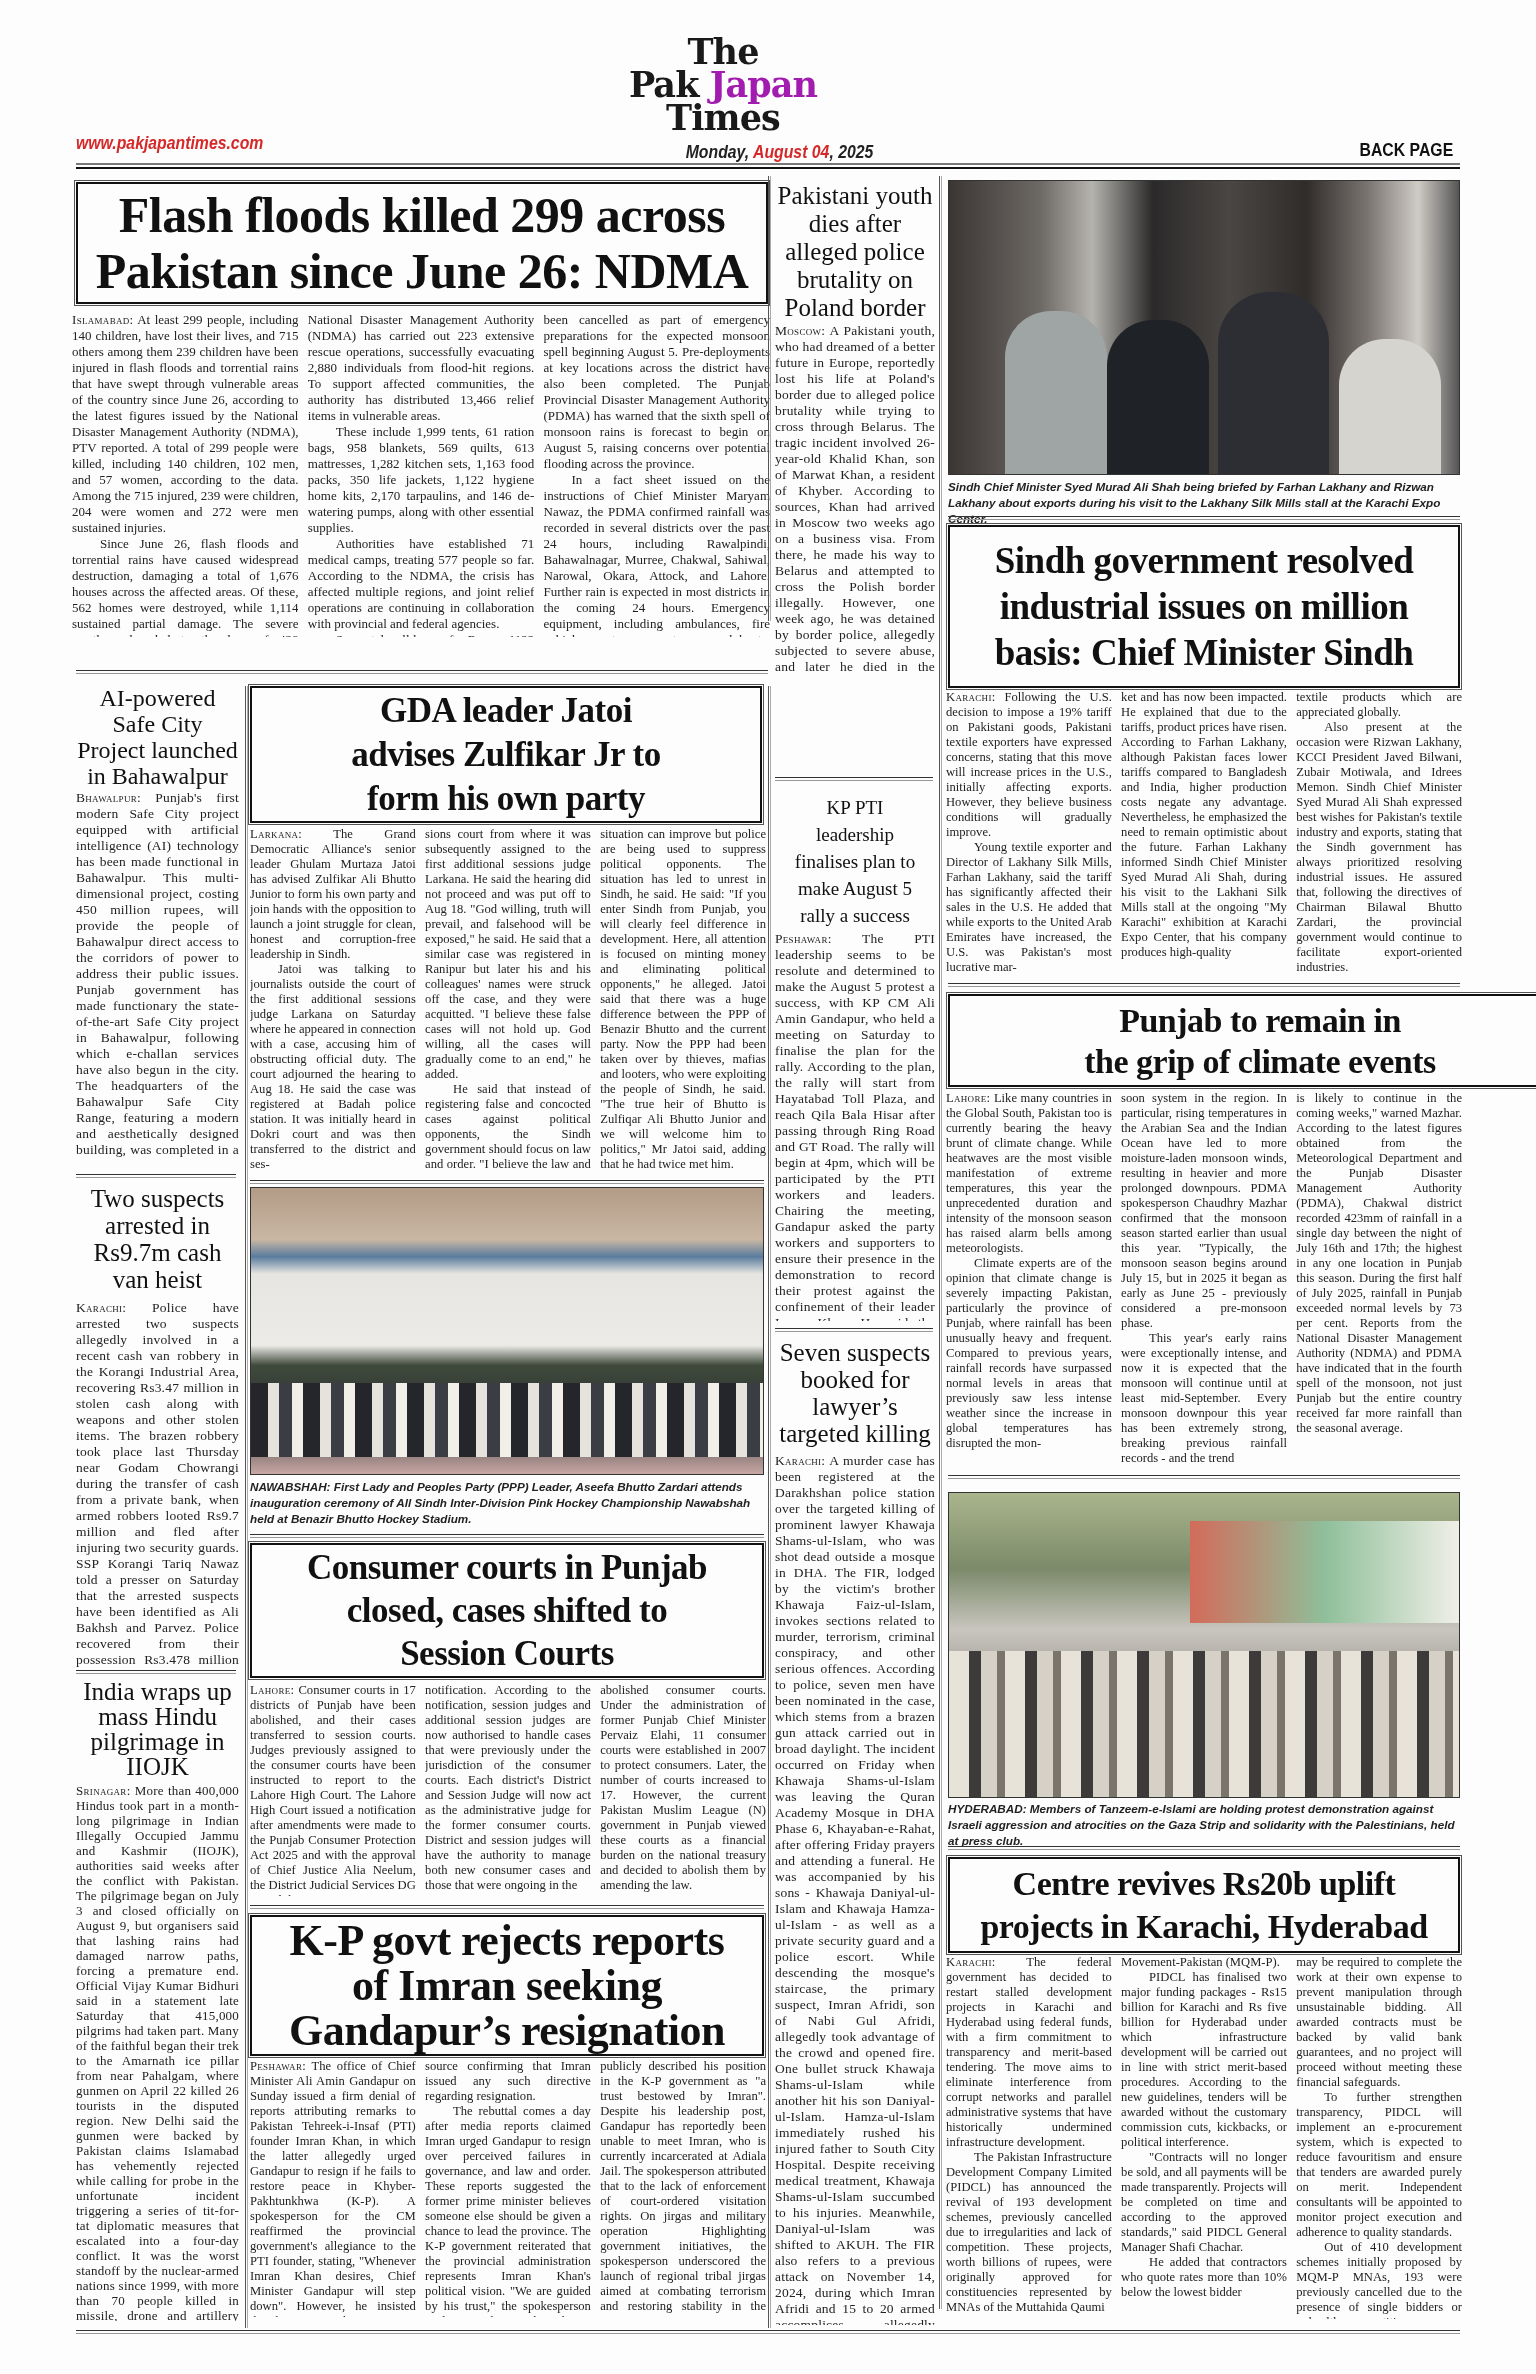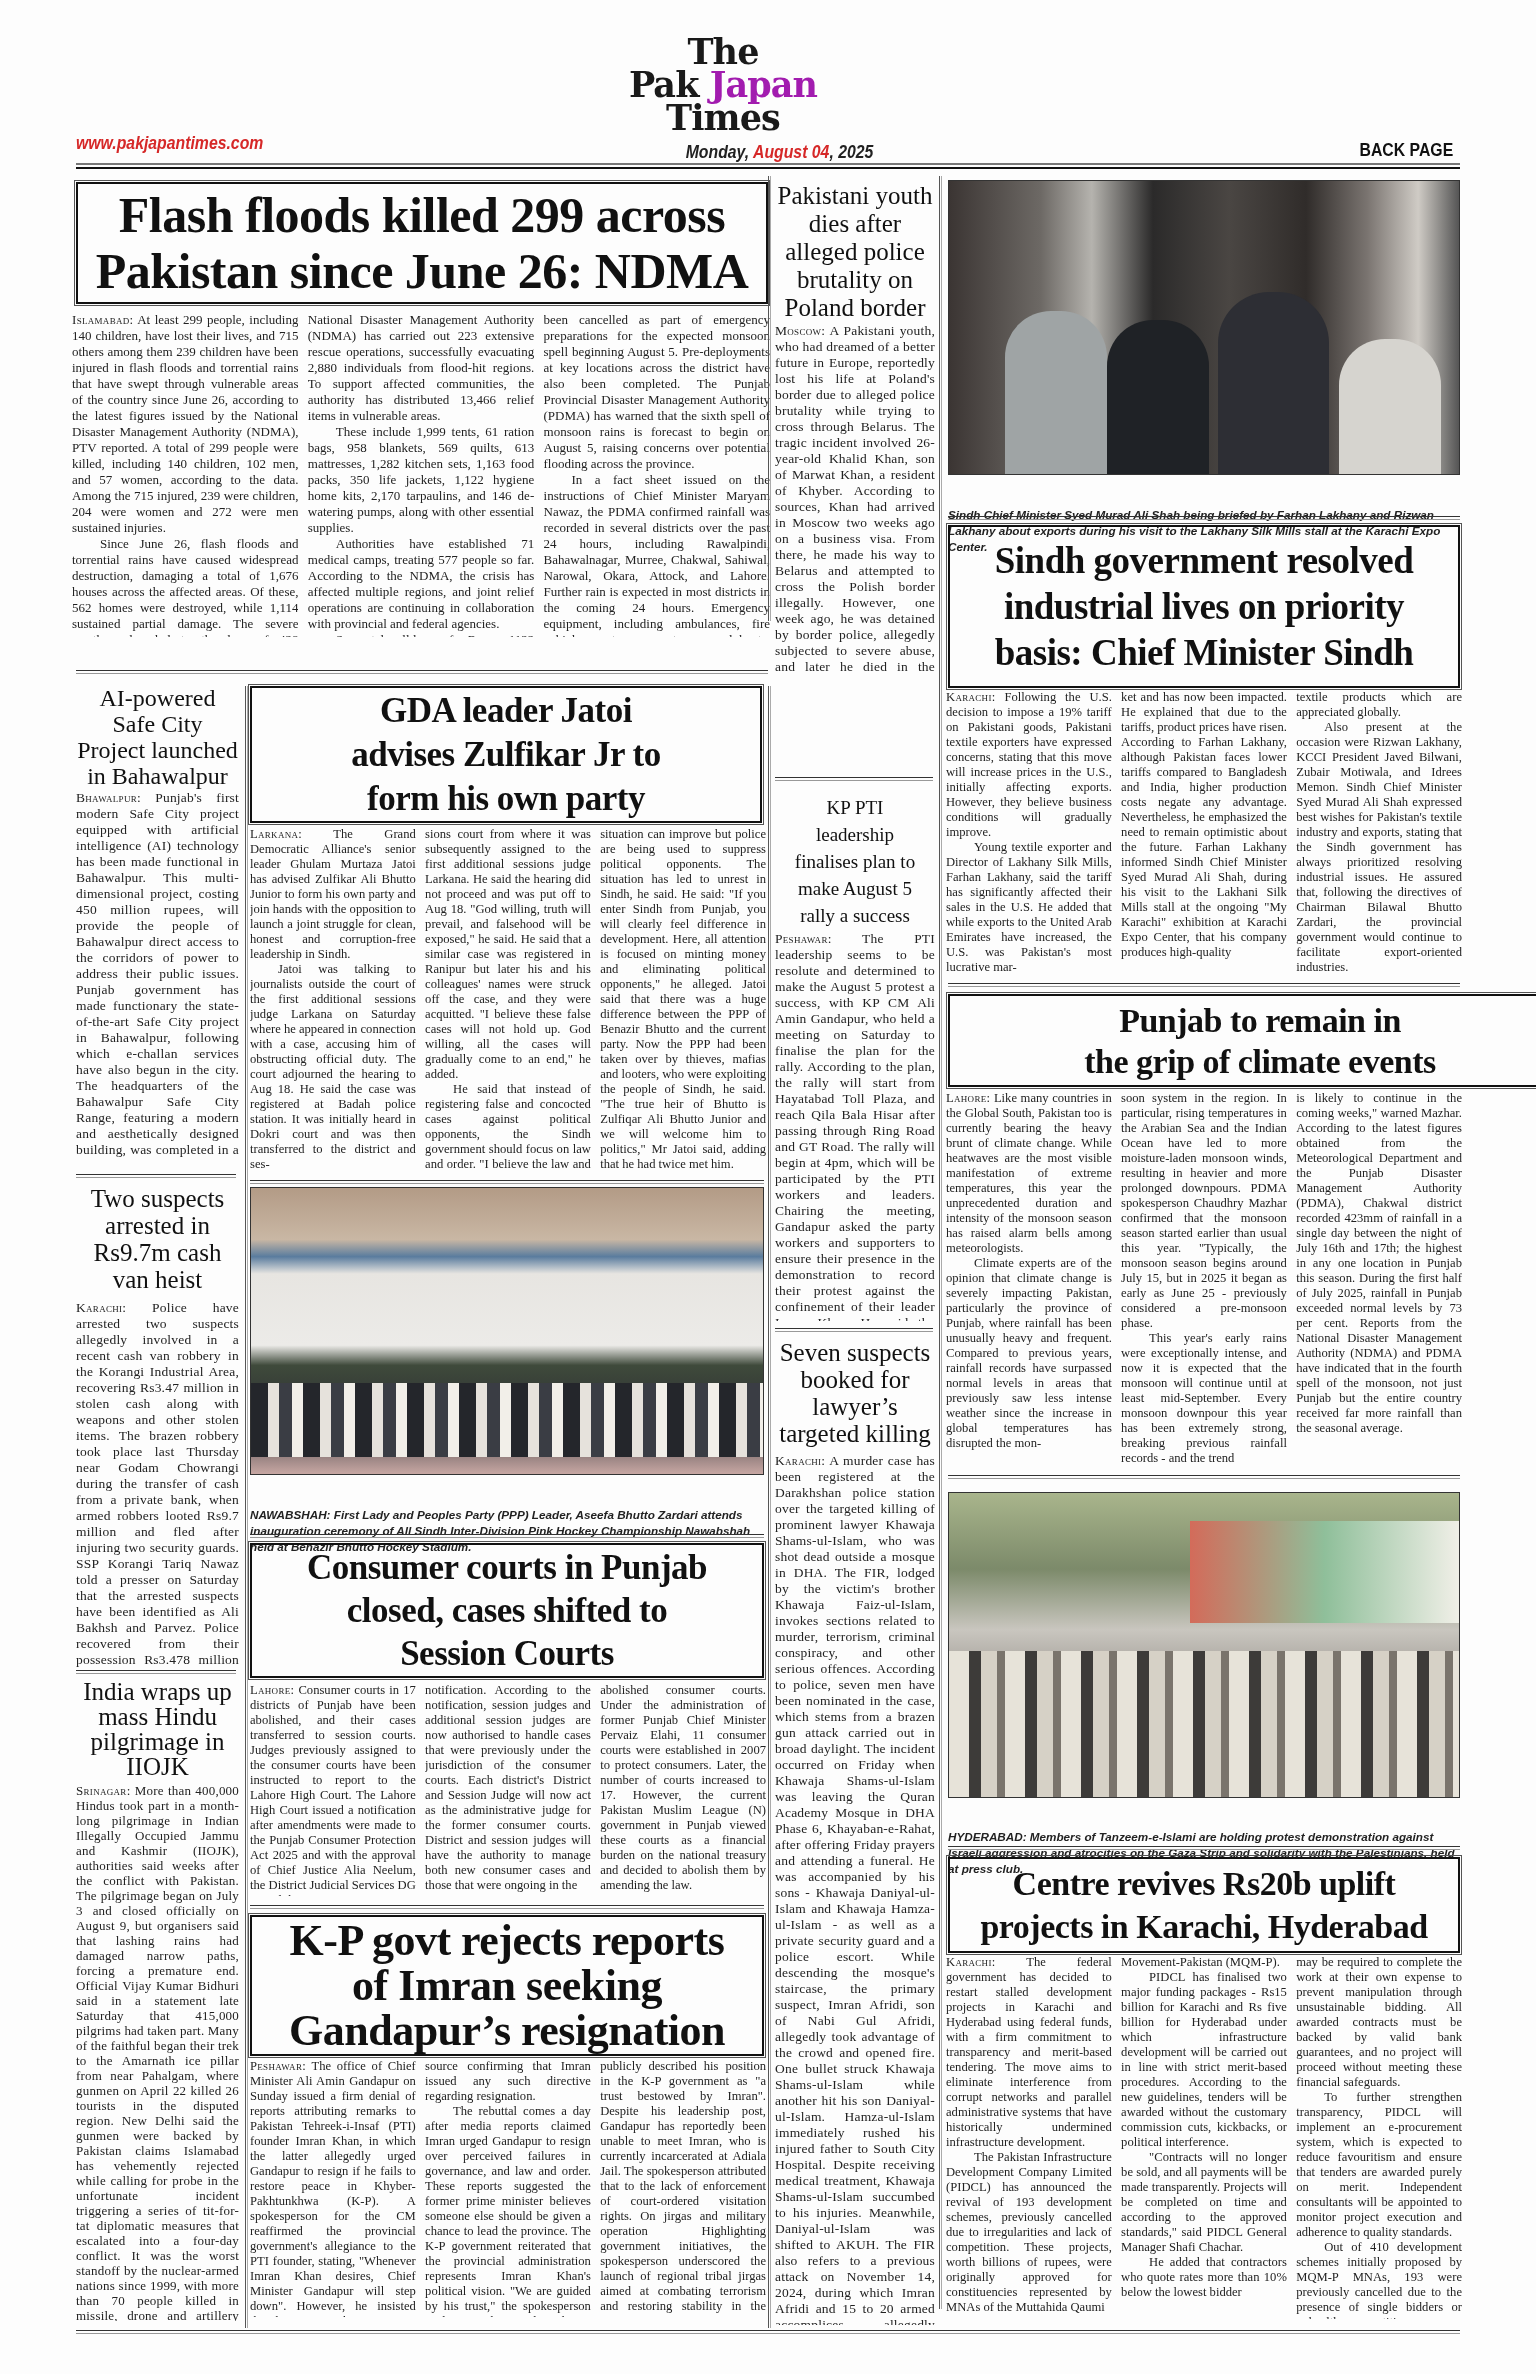--- a/index.html
+++ b/index.html
@@ -22,21 +22,21 @@
   .plain-head span { display: block; }
   .cols { display: grid; column-gap: 9.3px; font-size: 13px; line-height: 16px; text-align: justify; hyphens: auto; color: #222; }
   .cols p { text-indent: 0; }
   .cols p + p { text-indent: 28px; }
   .col { overflow: hidden; }
   .dl { font-variant: small-caps; letter-spacing: 0.3px; }
   .narrow { font-size: 13.5px; line-height: 16px; text-align: justify; color: #222; overflow: hidden; letter-spacing: 0.2px; }
   .rule { position: absolute; height: 3.7px; border-top: 1.9px solid #333; border-bottom: 0.9px solid #999; }
   .vrule { position: absolute; width: 2.8px; border-left: 0.9px solid #555; border-right: 0.9px solid #aaa; }
   .photo { position: absolute; border: 0.9px solid #333; overflow: hidden; }
-  .caption { position: absolute; font-family: "Liberation Sans", sans-serif; font-style: italic; font-weight: bold; font-size: 11.7px; line-height: 16px; color: #222; margin-top: 28px; }
+  .caption { position: absolute; font-family: "Liberation Sans", sans-serif; font-style: italic; font-weight: bold; font-size: 11.7px; line-height: 16px; color: #222; }
 </style>
 </head>
 <body>
 
 <header class="masthead">
   <div class="logo">
     <div>The</div>
     <div><span>Pak</span> <span class="red">Japan</span></div>
     <div>Times</div>
   </div>
@@ -95,21 +95,21 @@
     <div style="position:absolute; left:269px; top:111px; width:111px; height:184px; background:#2d2e34; border-radius:51px 51px 0 0;"></div>
     <div style="position:absolute; left:390px; top:158px; width:102px; height:137px; background:#d6d4cf; border-radius:46px 46px 0 0;"></div>
   </div>
   <figcaption class="caption" style="left:948px; top:479px; width:519px;">Sindh Chief Minister Syed Murad Ali Shah being briefed by Farhan Lakhany and Rizwan Lakhany about exports during his visit to the Lakhany Silk Mills stall at the Karachi Expo Center.</figcaption>
 </figure>
 <div class="rule" style="left:948px; top:516px; width:512px;"></div>
 
 <article>
   <h2 class="abs box-head" style="left:948px; top:525px; width:512px; height:163px; font-size:37px; line-height:46px;">
     <span>Sindh government resolved</span>
-    <span>industrial lives on priority</span>
+    <span>industrial issues on million</span>
     <span>basis: Chief Minister Sindh</span>
   </h2>
   <div class="abs cols" style="left:946px; top:690px; width:516px; height:288px; grid-template-columns:1fr 1fr 1fr; font-size:12.6px; line-height:15px;">
     <div class="col">
       <p><span class="dl">Karachi:</span> <span>Following the U.S. decision to impose a 19% tariff on Pakistani goods, Pakistani textile exporters have expressed concerns, stating that this move will increase prices in the U.S., initially affecting exports. However, they believe business conditions will gradually improve.</span></p>
       <p>Young textile exporter and Director of Lakhany Silk Mills, Farhan Lakhany, said the tariff has significantly affected their sales in the U.S. He added that while exports to the United Arab Emirates have increased, the U.S. was Pakistan's most lucrative mar-</p>
     </div>
     <div class="col">
       <p>ket and has now been impacted. He explained that due to the tariffs, product prices have risen. According to Farhan Lakhany, although Pakistan faces lower tariffs compared to Bangladesh and India, higher production costs negate any advantage. Nevertheless, he emphasized the need to remain optimistic about the future. Farhan Lakhany informed Sindh Chief Minister Syed Murad Ali Shah, during his visit to the Lakhani Silk Mills stall at the ongoing "My Karachi" exhibition at Karachi Expo Center, that his company produces high-quality</p>
     </div>

